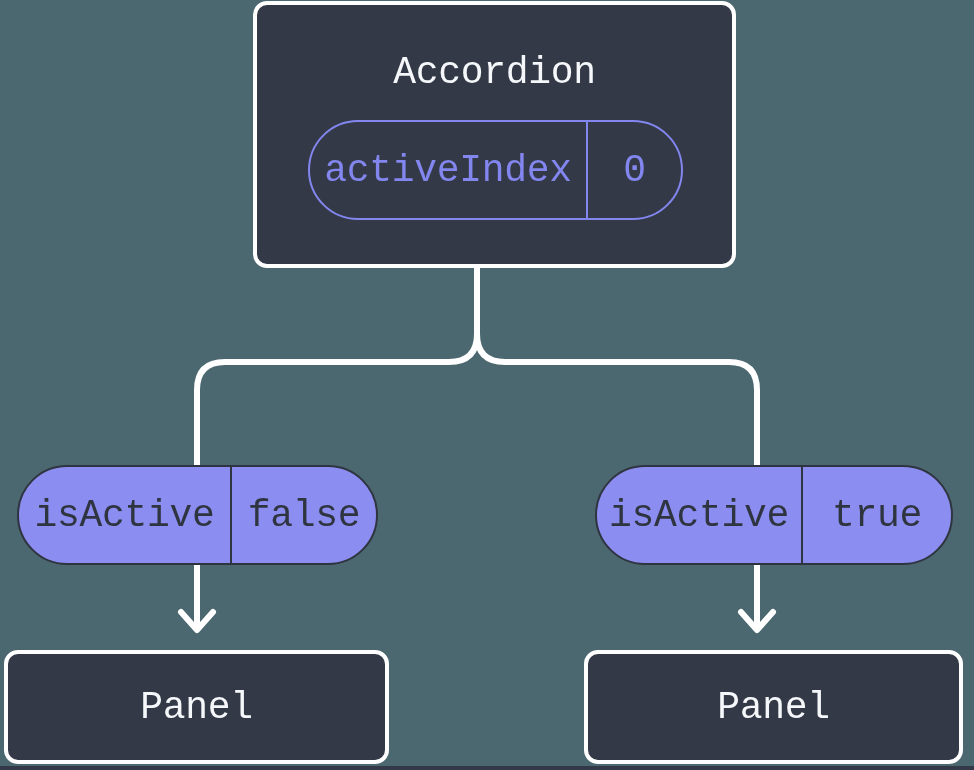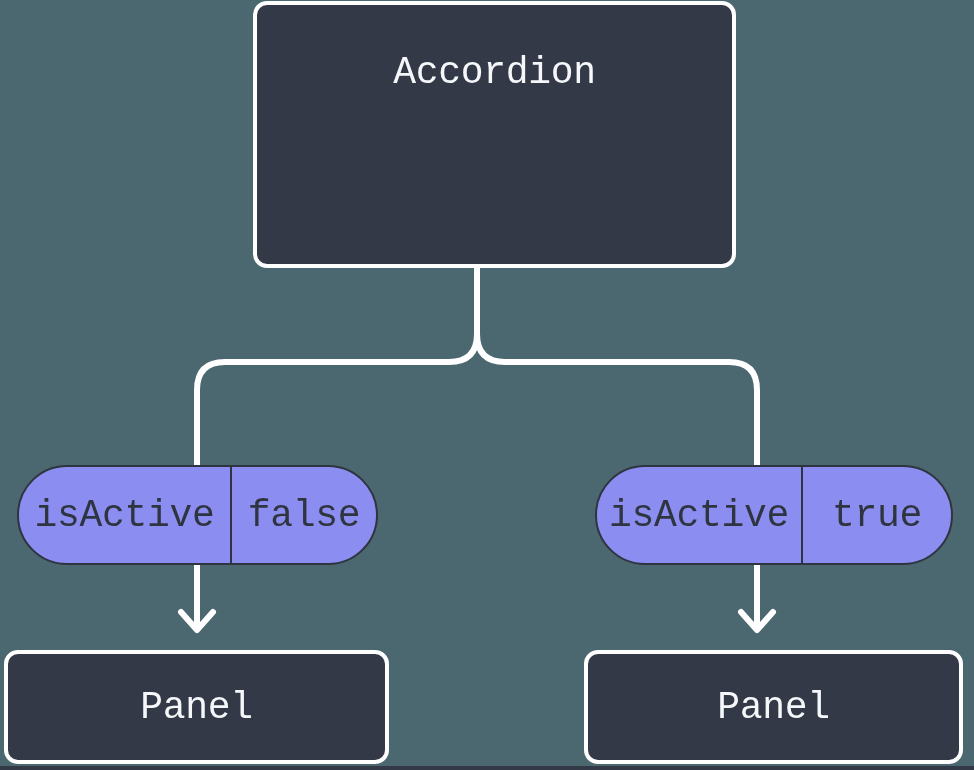--- a/index.html
+++ b/index.html
@@ -89,20 +89,24 @@
       <path d="M477 265 L477 334"></path>
       <path d="M477 334 Q477 362 449 362 L225 362 Q197 362 197 390 L197 627"></path>
       <path d="M477 334 Q477 362 505 362 L729 362 Q757 362 757 390 L757 627"></path>
       <path d="M181 612 L197 630 L213 612"></path>
       <path d="M741 612 L757 630 L773 612"></path>
     </g>
   </svg>
 
   <div class="node" style="left:253px; top:1px; width:483px; height:267px;">
     <div class="node-title root-title">Accordion</div>
+    <div class="pill pill-outline" style="left:51px; top:115px; width:375px; height:100px;">
+      <div class="pill-key" style="width:278px;">activeIndex</div>
+      <div class="pill-val">0</div>
+    </div>
   </div>
 
   <div class="pill pill-filled" style="left:17px; top:465px; width:361px; height:100px;">
     <div class="pill-key" style="width:213px;">isActive</div>
     <div class="pill-val">false</div>
   </div>
 
   <div class="pill pill-filled" style="left:595px; top:465px; width:358px; height:100px;">
     <div class="pill-key" style="width:206px;">isActive</div>
     <div class="pill-val">true</div>

